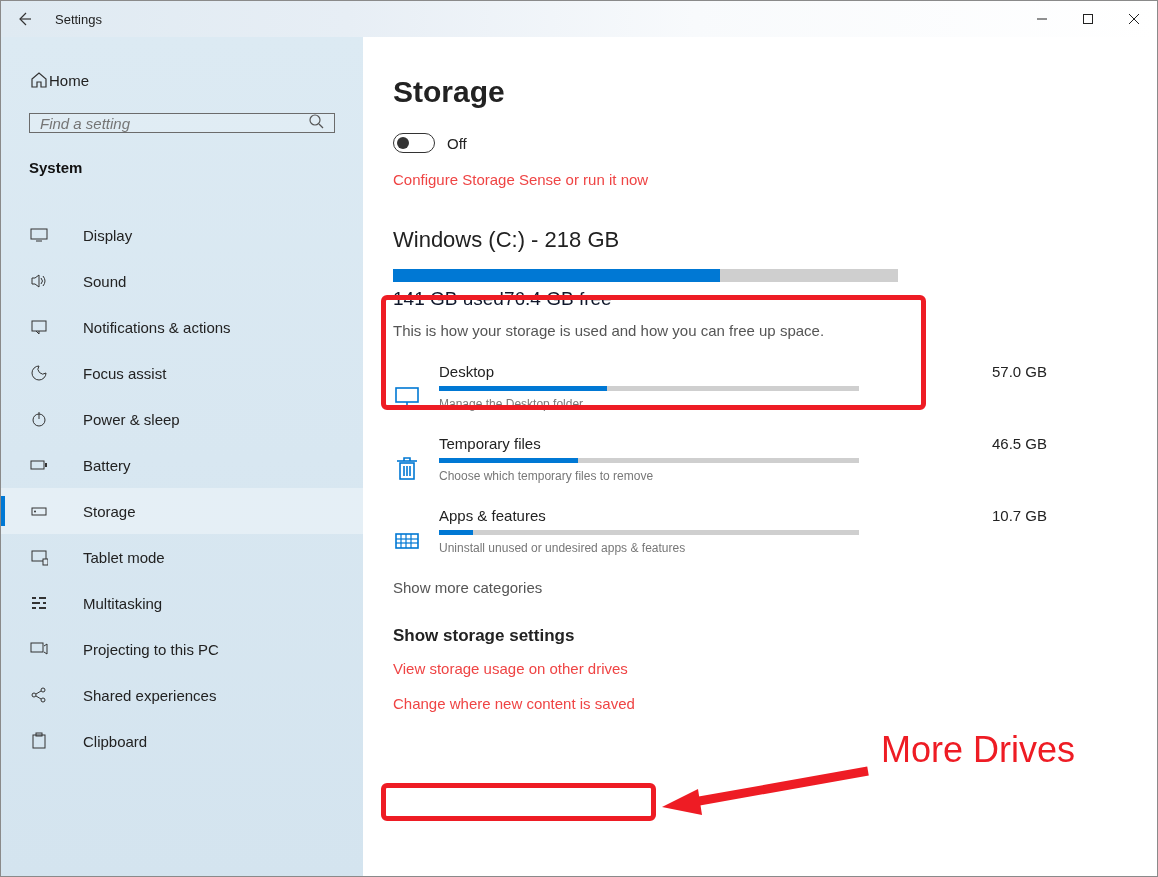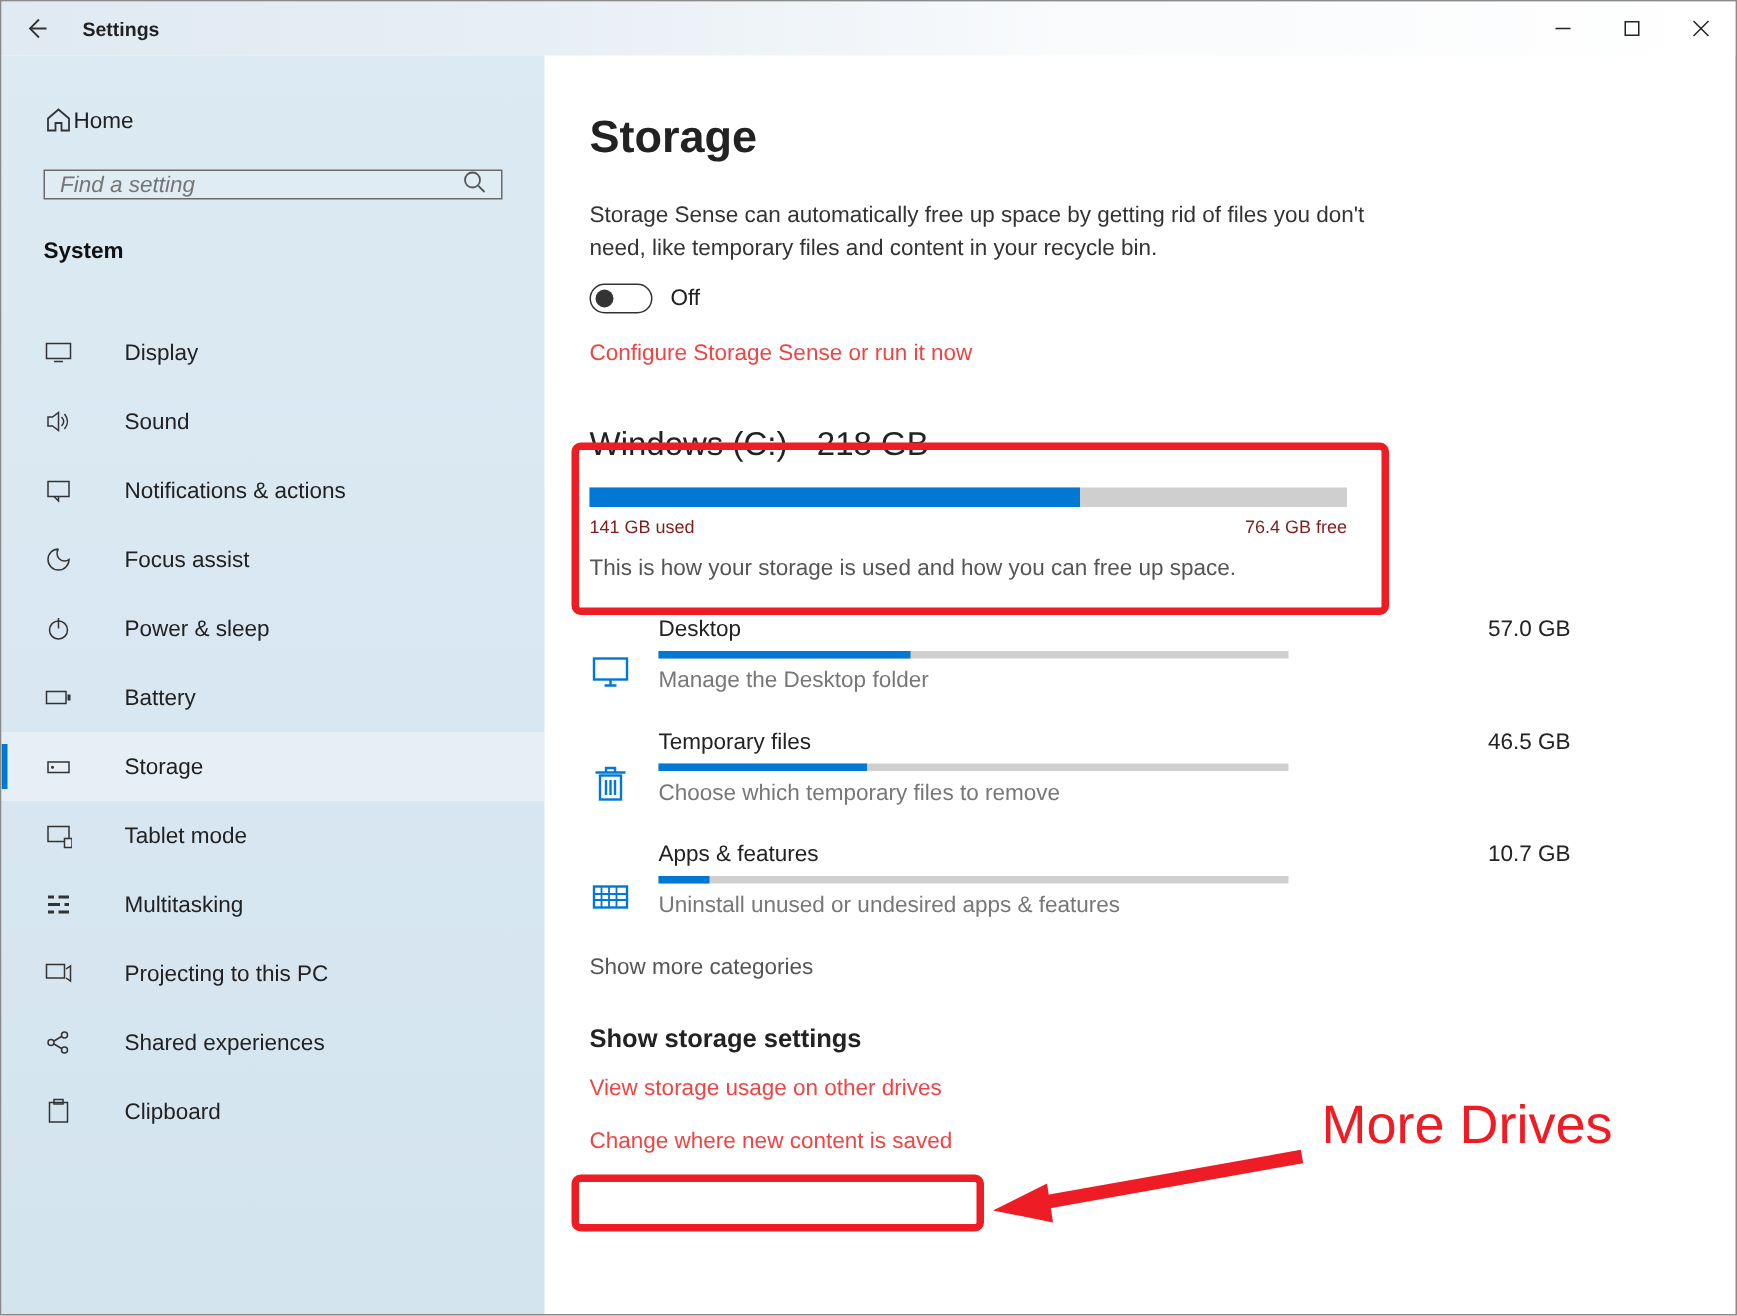--- a/index.html
+++ b/index.html
@@ -1,18 +1,18 @@
 <!DOCTYPE html>
 <html><head>
 <meta charset="utf-8">
 <style>
 * { box-sizing: border-box; margin: 0; padding: 0; font-family: "Segoe UI", sans-serif; }
 body { width: 1158px; height: 877px; background: #fff; overflow: hidden; position: relative; border: 1px solid #8a8a8a; }
 
-.titlebar { height: 36px; display: flex; align-items: center; background: linear-gradient(to right,#dfeaf2 0%, #e7eef5 30%, #f8fafc 60%, #ffffff 100%); font-weight: bold; }
+.titlebar { height: 36px; display: flex; align-items: center; background: linear-gradient(to right,#dfeaf2 0%, #e7eef5 30%, #f8fafc 60%, #ffffff 100%); }
 .titlebar .back { width: 46px; height: 36px; display:flex; align-items:center; justify-content:center; color:#333; }
 .titlebar .title { font-size: 13px; color:#222; margin-left: 8px; }
 .titlebar .spacer { flex:1; }
 .winbtn { width:46px; height:36px; display:flex; align-items:center; justify-content:center; color:#222; }
 .winbtn svg { display:block; }
 
 .container { display:flex; height: calc(877px - 36px); }
 
 .sidebar { width: 362px; background: linear-gradient(to bottom,#dceaf3,#d4e4ef); padding-top: 26px; position:relative; }
 .home-row { display:flex; align-items:center; gap:0; padding: 8px 28px 24px 28px; color:#222; font-size:15px; }
@@ -34,35 +34,35 @@
 .toggle-row { display:flex; align-items:center; gap:12px; margin-bottom:18px; }
 .toggle { width:42px; height:20px; border:1px solid #333; border-radius:10px; position:relative; background:#fff; }
 .toggle .knob { position:absolute; left:3px; top:3px; width:12px; height:12px; border-radius:50%; background:#333; }
 .toggle-label { font-size:15px; }
 .link { color:#ef4444; font-size:15px; display:inline-block; cursor:pointer; }
 
 .drive { margin-top: 38px; }
 .drive h2 { font-size:22px; font-weight:400; margin-bottom: 16px; }
 .bar { height:13px; background:#cfcfcf; position:relative; width: 505px; }
 .bar .fill { position:absolute; top:0; left:0; bottom:0; background:#0078d4; }
-.bar-meta { display:flex; justify-content:space-between; width:505px; margin-top:6px; font-size:12px; color:#7f1d1d; }
+.bar-meta { display:flex; width:505px; margin-top:6px; font-size:19px; color:#0f172a; }
 
 .boxed1 { position:absolute; border:5px solid #ee1c24; border-radius:6px; left: 380px; top: 294px; width: 545px; height: 115px; pointer-events:none; }
 .boxed2 { position:absolute; border:5px solid #ee1c24; border-radius:6px; left: 380px; top: 782px; width: 275px; height: 38px; pointer-events:none; }
 
 .subtext { font-size:15px; color:#555; margin-top: 6px; }
 
 .cat-list { margin-top: 24px; }
 .cat-row { display:flex; align-items:flex-end; gap:18px; margin-bottom: 24px; }
 .cat-row .cicon { width:28px; height:28px; color:#0078d4; flex-shrink:0; margin-top:2px; }
 .cat-row .cbody { flex:1; }
 .cat-row .crow1 { display:flex; justify-content:space-between; font-size:15px; color:#222; margin-bottom:6px; }
 .cat-row .cbar { height:5px; background:#cfcfcf; position:relative; width:420px; }
 .cat-row .cbar .cfill { position:absolute; top:0; left:0; bottom:0; background:#0078d4; }
-.cat-row .csub { font-size:15px; color:#777; margin-top:6px; }
+.cat-row .csub { font-size:12px; color:#777; margin-top:6px; }
 
 .showmore { font-size:15px; color:#555; margin-top: 4px; cursor:pointer; }
 
 .moresettings { margin-top: 30px; }
 .moresettings h3 { font-size:17px; font-weight:600; margin-bottom: 14px; }
 .moresettings .link { display:block; margin-bottom: 18px; }
 
 .annot-text { position:absolute; left: 880px; top: 728px; color:#ee1c24; font-size:36px; font-family: "Segoe UI", sans-serif; }
 .arrow { position:absolute; left: 657px; top: 760px; pointer-events:none; }
 </style>
@@ -230,21 +230,20 @@
               <rect x="6" y="1" width="6" height="3" stroke="#333" fill="none"></rect>
             </svg>
           </span>
           <span class="label">Clipboard</span>
         </div>
       </div>
   </div>
 
   <div class="main">
     <h1>Storage</h1>
-    <p class="desc">Storage Sense can automatically free up space by getting rid of files you don't need, like temporary files and content in your recycle bin.</p>
     <div class="toggle-row">
       <div class="toggle">
           <div class="knob"></div>
         </div>
       <span class="toggle-label">Off</span>
     </div>
     <a class="link">Configure Storage Sense or run it now</a>
 
     <div class="drive">
       <h2>Windows (C:) - 218 GB</h2>

